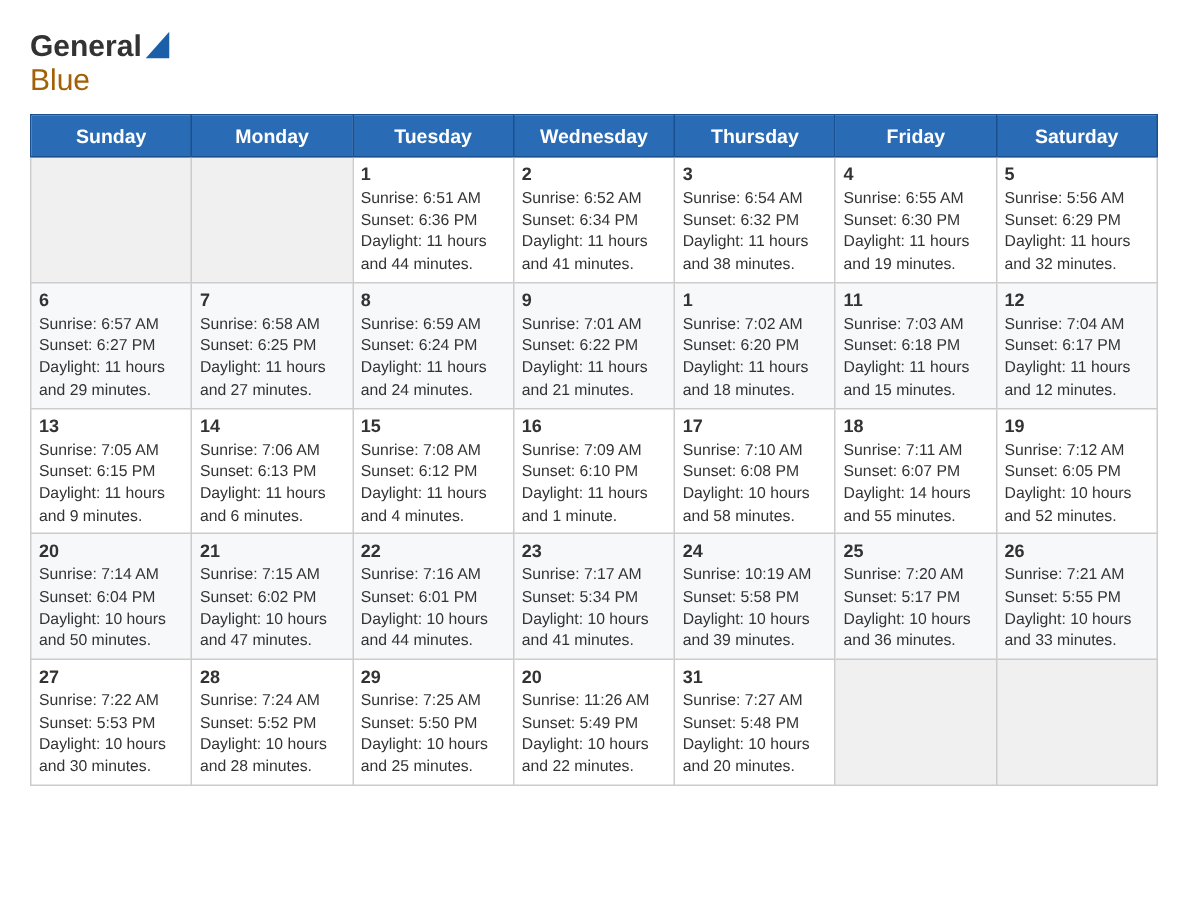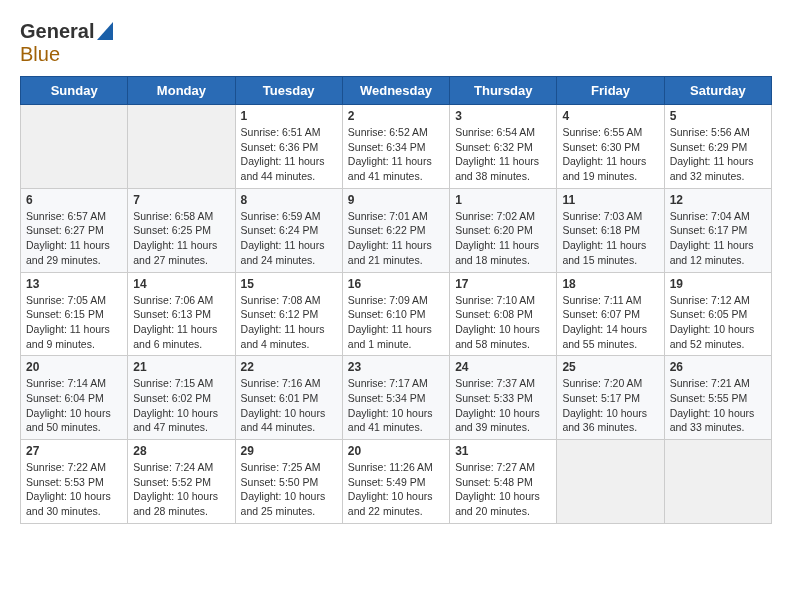--- a/index.html
+++ b/index.html
@@ -258,22 +258,22 @@
         <div class="day-info">Daylight: 10 hours and 44 minutes.</div>
         </td>
         <td>
           <div class="day-number">23</div>
         <div class="day-info">Sunrise: 7:17 AM</div>
         <div class="day-info">Sunset: 5:34 PM</div>
         <div class="day-info">Daylight: 10 hours and 41 minutes.</div>
         </td>
         <td>
           <div class="day-number">24</div>
-        <div class="day-info">Sunrise: 7:37 AM</div>
-        <div class="day-info">Sunset: 5:33 PM</div>
+        <div class="day-info">Sunrise: 10:19 AM</div>
+        <div class="day-info">Sunset: 5:58 PM</div>
         <div class="day-info">Daylight: 10 hours and 39 minutes.</div>
         </td>
         <td>
           <div class="day-number">25</div>
         <div class="day-info">Sunrise: 7:20 AM</div>
         <div class="day-info">Sunset: 5:17 PM</div>
         <div class="day-info">Daylight: 10 hours and 36 minutes.</div>
         </td>
         <td>
           <div class="day-number">26</div>

